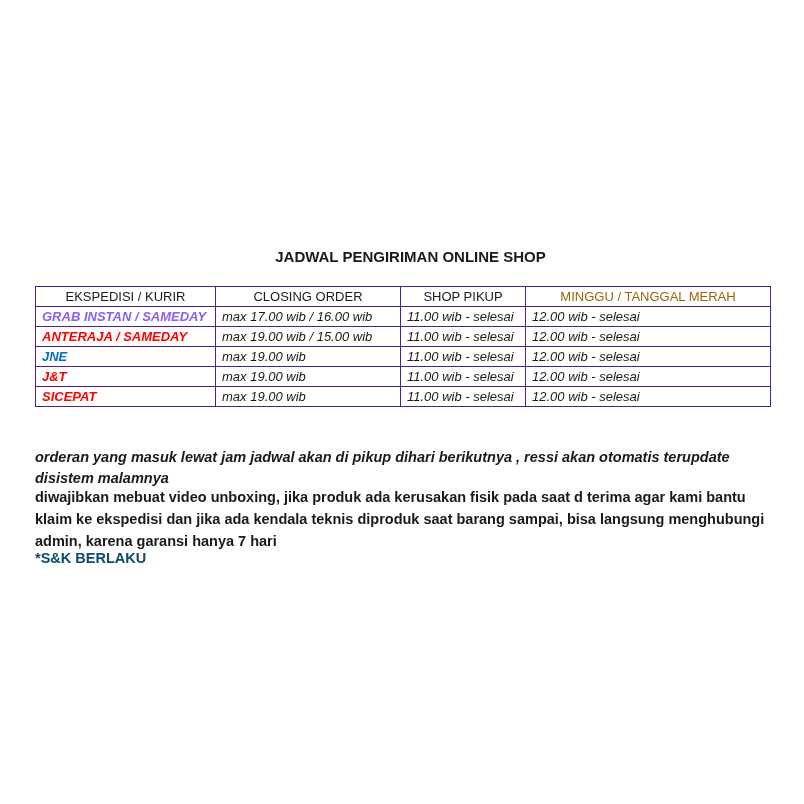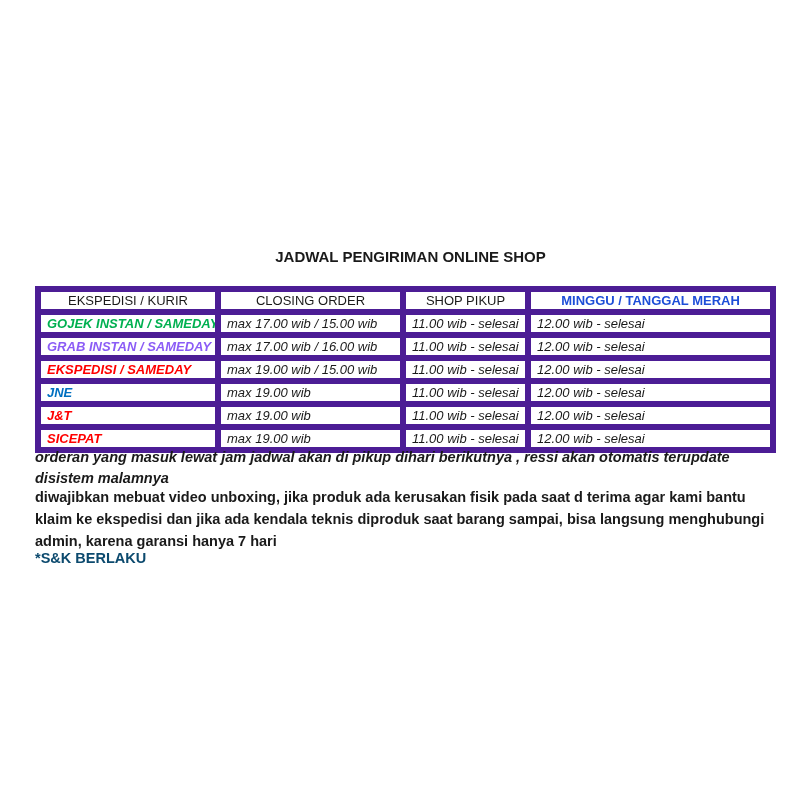--- a/index.html
+++ b/index.html
@@ -34,21 +34,21 @@
     width: 735px;
     border-collapse: collapse;
     table-layout: fixed;
     font-size: 13px;
   }
   table.schedule col.c1 { width: 180px; }
   table.schedule col.c2 { width: 185px; }
   table.schedule col.c3 { width: 125px; }
   table.schedule col.c4 { width: 245px; }
   table.schedule th, table.schedule td {
-    border: 6px solid #4c1d95;
+    border: 1px solid #4c1d95;
     height: 20px;
     padding: 1px 6px;
     vertical-align: middle;
     white-space: nowrap;
     overflow: hidden;
   }
   table.schedule th {
     font-weight: normal;
     text-align: center;
     font-size: 13px;
@@ -104,38 +104,32 @@
       <col class="c1">
         <col class="c2">
         <col class="c3">
         <col class="c4">
     </colgroup>
     <thead>
       <tr>
         <th style="color: rgb(26, 26, 26);">EKSPEDISI / KURIR</th>
         <th style="color: rgb(26, 26, 26);">CLOSING ORDER</th>
         <th style="color: rgb(26, 26, 26);">SHOP PIKUP</th>
-        <th style="color: #1d4ed8; font-weight: bold;">MINGGU / TANGGAL MERAH</th>
+        <th style="color: #a16207;">MINGGU / TANGGAL MERAH</th>
       </tr>
     </thead>
     <tbody>
-      <tr>
-        <td class="kurir" style="color: rgb(0, 176, 80);">GOJEK INSTAN / SAMEDAY</td>
-        <td class="val">max 17.00 wib / 15.00 wib</td>
-        <td class="val">11.00 wib - selesai</td>
-        <td class="val">12.00 wib - selesai</td>
-      </tr>
       <tr>
         <td class="kurir" style="color: #8b5cf6;">GRAB INSTAN / SAMEDAY</td>
         <td class="val">max 17.00 wib / 16.00 wib</td>
         <td class="val">11.00 wib - selesai</td>
         <td class="val">12.00 wib - selesai</td>
       </tr>
       <tr>
-        <td class="kurir" style="color: rgb(255, 0, 0);">EKSPEDISI / SAMEDAY</td>
+        <td class="kurir" style="color: rgb(255, 0, 0);">ANTERAJA / SAMEDAY</td>
         <td class="val">max 19.00 wib / 15.00 wib</td>
         <td class="val">11.00 wib - selesai</td>
         <td class="val">12.00 wib - selesai</td>
       </tr>
       <tr>
         <td class="kurir" style="color: rgb(0, 112, 192);">JNE</td>
         <td class="val">max 19.00 wib</td>
         <td class="val">11.00 wib - selesai</td>
         <td class="val">12.00 wib - selesai</td>
       </tr>

